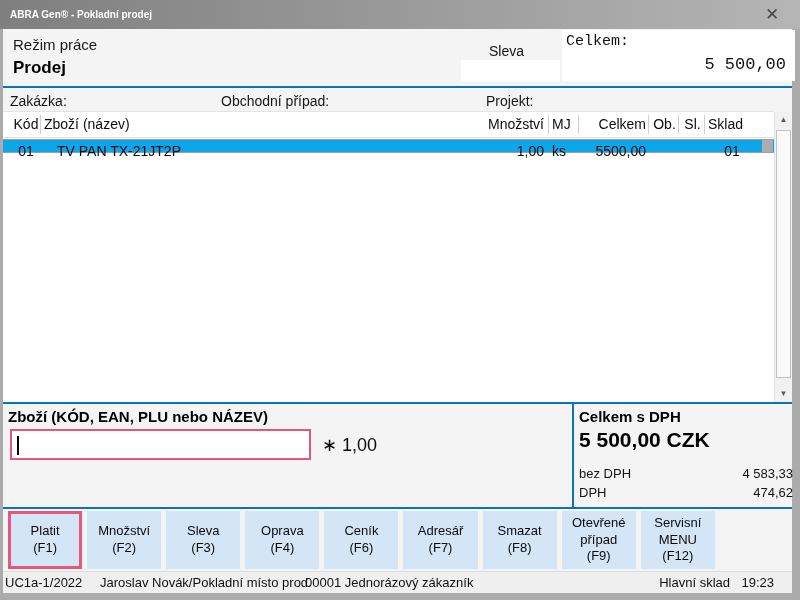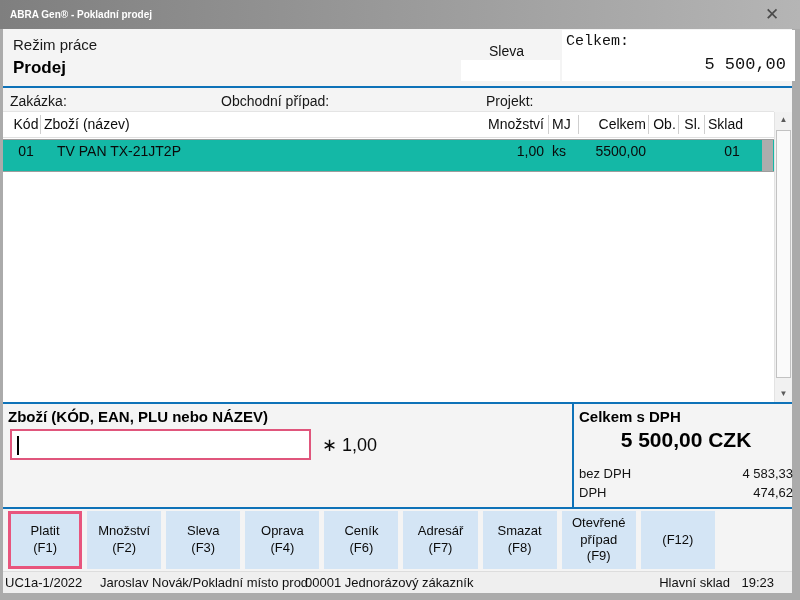--- a/index.html
+++ b/index.html
@@ -40,38 +40,38 @@
   .celkem-value { font-size:17px; text-align:right; }
 
   .ctx-label { font-size:14px; color:#161616; }
 
   .th { font-size:14px; color:#0d0d0d; white-space:nowrap; }
   .td { font-size:14px; color:#0a0a0a; white-space:nowrap; }
   .sep { width:1px; background:#cfcfcf; }
   .hdr-underline { left:3px; top:137px; width:771px; height:1px; background:#e0e0e0; }
 
   .sel-row {
-    left:3px; top:139px; width:771px; height:33px;
-    background:#14b8a6; border-top:1px solid #9d9d9d; border-bottom:1px solid #9d9d9d;
+    left:3px; top:139px; width:771px; height:14px;
+    background:#0ea5e9; border-top:1px solid #9d9d9d; border-bottom:1px solid #9d9d9d;
   }
   .row-shade { position:absolute; right:1px; top:0; bottom:0; width:11px; background:#adadad; }
 
   
   .sb-track { left:774px; top:112px; width:18px; height:290px; background:#f1f1f1; border-left:1px solid #e3e3e3; }
   .sb-btn { left:775px; width:17px; height:16px; background:#f1f1f1; color:#5a5a5a; font-size:8px; text-align:center; line-height:16px; }
   .sb-thumb { left:776px; top:130px; width:15px; height:248px; background:#fafafa; border:1px solid #c2c2c2; }
 
   
   .entry-label { font-size:15px; font-weight:bold; color:#000; }
   .entry-input { left:10px; top:429px; width:301px; height:31px; background:#fff; border:2px solid #e0567c; }
   .caret { position:absolute; left:5px; top:5px; width:2px; height:19px; background:#000; }
   .multiplier { font-size:18px; color:#0a0a0a; }
 
   .tot-title { font-size:15px; font-weight:bold; color:#000; }
-  .tot-big { font-size:21px; font-weight:bold; color:#000; text-align:center; }
+  .tot-big { font-size:21px; font-weight:bold; color:#000; text-align:left; }
   .tot-small-label { font-size:13px; color:#141414; }
   .tot-small-val { font-size:13px; color:#141414; text-align:right; }
 
   
   .btnrow {
     left:8px; top:511px; width:786px; height:58px;
     display:grid; grid-template-columns:repeat(10,1fr); gap:5px;
   }
   .fbtn {
     background:#d4e5f5; border:3px solid transparent;
@@ -200,20 +200,21 @@
     </div>
     <div class="fbtn">
       <span>Smazat</span>
       <span>(F8)</span>
     </div>
     <div class="fbtn">
       <span>Otevřené případ</span>
       <span>(F9)</span>
     </div>
     <div class="fbtn">
+      <span>Servisní MENU</span>
       <span>(F12)</span>
     </div>
   </div>
 
   <div class="a statusbar">
     <span class="st" style="left:2px;">UC1a-1/2022</span>
     <span class="st" style="left:97px;">Jaroslav Novák/Pokladní místo prod.</span>
     <span class="st" style="left:302px;">00001 Jednorázový zákazník</span>
     <span class="st" style="right:62px;">Hlavní sklad</span>
     <span class="st" style="right:18px;">19:23</span>

